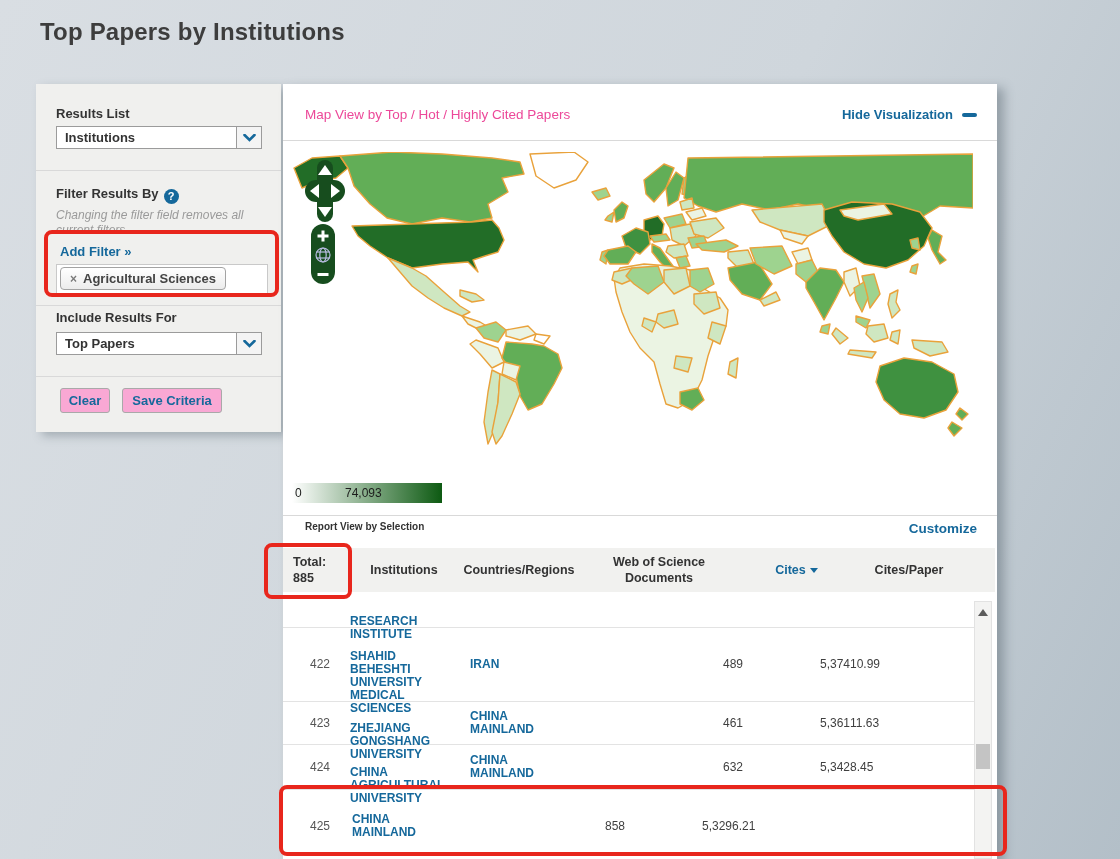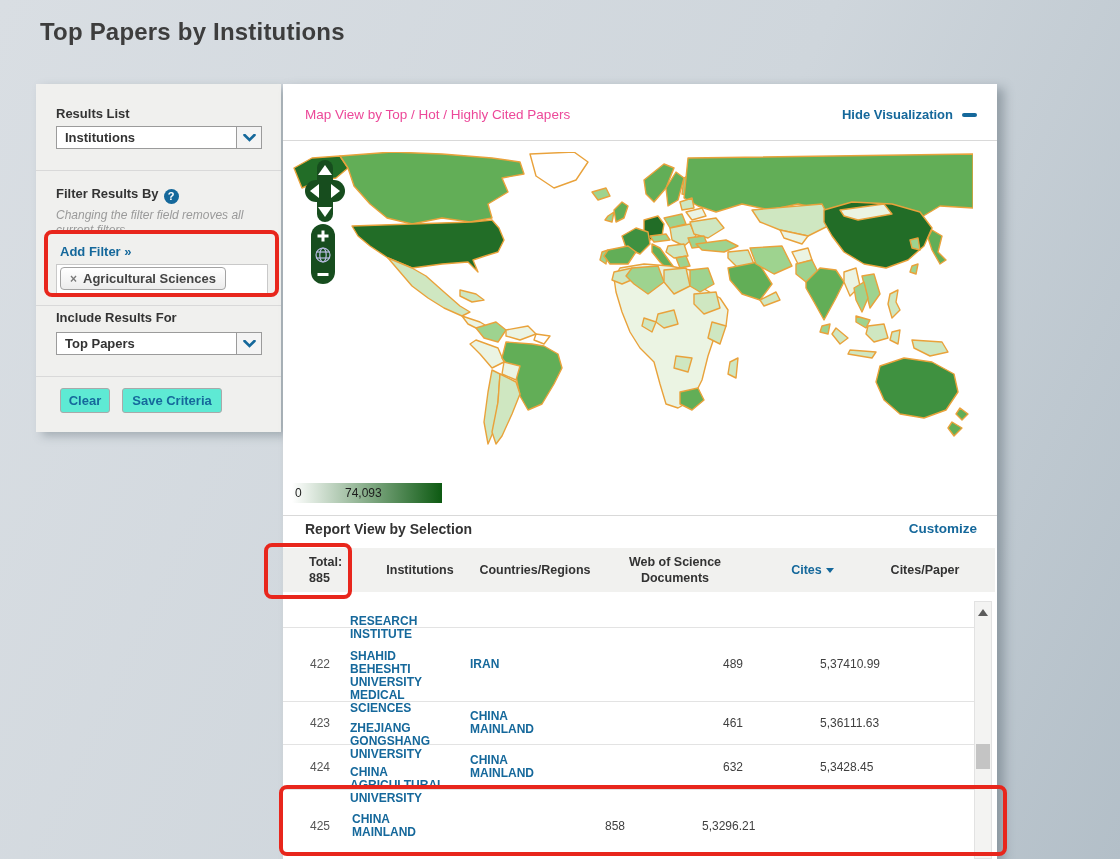--- a/index.html
+++ b/index.html
@@ -31,46 +31,46 @@
             vertical-align:-2px; margin-left:5px; }
   .sb-note { position:absolute; left:20px; top:124px; font-size:12px; font-style:italic; color:#9a9a9a; line-height:15px; }
   .link { color:var(--accent-blue); font-weight:bold; font-size:13px; text-decoration:none; cursor:pointer; }
   .add-filter { position:absolute; left:24px; top:160px; }
   .tag-box { position:absolute; left:20px; top:180px; width:212px; height:30px; background:#fff;
              border:1px solid #c9c9c9; padding:2px 3px; }
   .filter-tag { display:inline-flex; align-items:center; height:23px; padding:0 9px;
              border:1px solid #a3a3a3; border-radius:4px;
              background:linear-gradient(#ffffff,#ececec); font-size:13px; font-weight:bold; color:#444; cursor:pointer; }
   .filter-tag .x { color:#7a7a7a; margin-right:6px; font-size:12px; }
-  .sb-btn { position:absolute; height:25px; background:#5eead4; border:1px solid #a9a9a9; border-radius:3px;
+  .sb-btn { position:absolute; height:25px; background:#f9a8d4; border:1px solid #a9a9a9; border-radius:3px;
             color:var(--accent-blue); font-weight:bold; font-size:13px; font-family:inherit;
             display:flex; align-items:center; justify-content:center; cursor:pointer; }
 
   
   .map-header-title { position:absolute; left:22px; top:23px; font-size:13.5px; font-weight:normal; color:#ec4899; }
   .hide-link { position:absolute; right:20px; top:23px; font-size:13.5px; display:flex; align-items:center; }
   .minus-dash { display:inline-block; width:15px; height:4px; background:var(--accent-blue); border-radius:2px; margin-left:9px; }
   .map-area { position:absolute; left:9px; top:68px; width:681px; height:296px; background:#fff; }
   .wm polygon, .wm path { stroke:var(--map-border); stroke-width:1.4; stroke-linejoin:round; }
   .c0{fill:#ffffff}.c1{fill:var(--map-c1)}.c2{fill:var(--map-c2)}.c3{fill:var(--map-c3)}
   .c4{fill:var(--map-c4)}.c5{fill:var(--map-c5)}.c6{fill:var(--map-c6)}
   .pan-ctl { position:absolute; left:13px; top:8px; }
   .zoom-ctl { position:absolute; left:19px; top:72px; }
   .legend { position:absolute; left:9px; top:399px; width:150px; height:20px;
             background:linear-gradient(to right,#ffffff,var(--scale-end)); }
   .legend .lmin { position:absolute; left:3px; top:3px; font-size:12px; color:#1c1c1c; }
   .legend .lmax { position:absolute; left:53px; top:3px; font-size:12px; color:#1c1c1c; }
 
   
-  .report-title { position:absolute; left:22px; top:437px; font-size:14px; font-weight:bold; color:#333; }
+  .report-title { position:absolute; left:22px; top:437px; font-size:10px; font-weight:bold; color:#333; }
   .customize { position:absolute; right:20px; top:437px; font-size:13.5px; }
   .thead { position:absolute; left:0; top:464px; width:712px; height:44px; background:#f1f1ef;
            display:flex; align-items:center; font-size:12.5px; font-weight:bold; color:#333; }
   .hcell { line-height:1.3; }
-  .h-total { width:62px; padding-left:10px;margin-left:16px; }
+  .h-total { width:62px; padding-left:10px; }
   .h-inst { width:118px; text-align:center; }
   .h-country { width:112px; text-align:center; white-space:nowrap; }
   .h-docs { width:168px; text-align:center; }
   .h-docs span { display:inline-block; max-width:110px; }
   .h-cites { width:107px; text-align:center; color:var(--accent-blue); cursor:pointer; }
   .sort-caret { display:inline-block; width:0; height:0; border-left:4px solid transparent;
            border-right:4px solid transparent; border-top:5px solid var(--accent-blue);
            margin-left:4px; vertical-align:1px; }
   .h-cpp { width:118px; text-align:center; }
 

